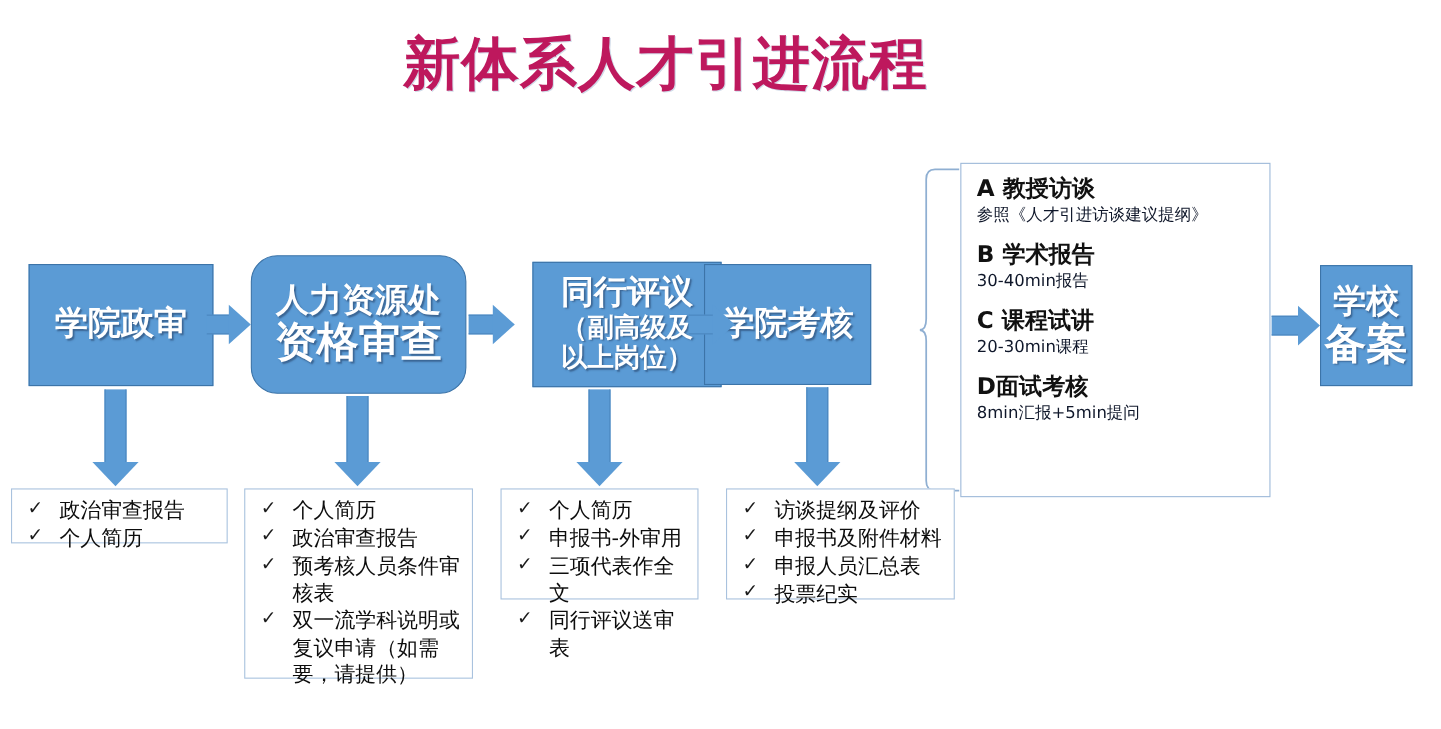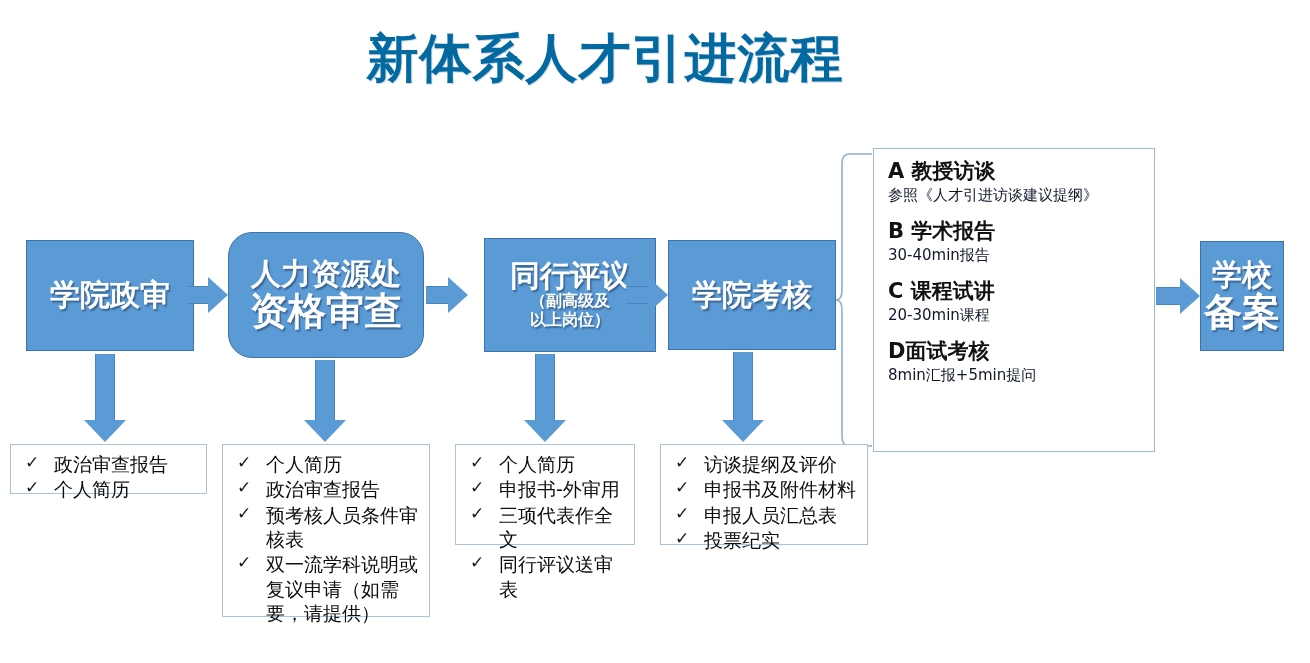--- a/index.html
+++ b/index.html
@@ -21,21 +21,21 @@
   
   .title {
     position: absolute;
     left: 0;
     top: 26px;
     width: 1210px;
     text-align: center;
     font-size: 52px;
     line-height: 64px;
     font-weight: 700;
-    color: #0369a1;
+    color: #be185d;
     text-shadow: 1px 1px 0 rgba(120,150,190,0.35);
     letter-spacing: 1px;
   }
 
   
   .pbox {
     position: absolute;
     box-sizing: border-box;
     background: #5B9BD5;
     border: 1px solid #3C74A8;
@@ -44,21 +44,21 @@
     display: flex;
     flex-direction: column;
     align-items: center;
     justify-content: center;
     text-align: center;
     text-shadow: 1.5px 1.5px 1.5px rgba(40,70,110,0.65);
     line-height: 1.08;
   }
   .pbox .l1 { font-size: 30px; }
   .pbox .l2 { font-size: 38px; }
-  .pbox .sub { font-size: 16px; font-weight: 700; line-height: 1.18; }
+  .pbox .sub { font-size: 24px; font-weight: 700; line-height: 1.18; }
 
   
   .arrow-r {
     position: absolute;
     height: 36px;
   }
   .arrow-r .shaft {
     position: absolute;
     left: 0; top: 9px;
     height: 18px;
@@ -172,21 +172,21 @@
     <div class="l1">人力资源处</div>
     <div class="l2">资格审查</div>
   </div>
 
   <div class="pbox" style="left:484px; top:238px; width:172px; height:114px;">
     <div class="l1">同行评议</div>
     <div class="sub">（副高级及</div>
     <div class="sub">以上岗位）</div>
   </div>
 
-  <div class="pbox" style="left:668px; top:240px; width:168px; height:110px;">
+  <div class="pbox" style="left:640px; top:240px; width:152px; height:110px;">
     <div class="l1">学院考核</div>
   </div>
 
   <div class="pbox" style="left:1200px; top:241px; width:84px; height:110px;">
     <div class="l1">学校</div>
     <div class="l2">备案</div>
   </div>
 
   <div class="arrow-r" style="left:188px; top:277px; width:40px;">
     <div class="shaft" style="width:22px;"></div>

